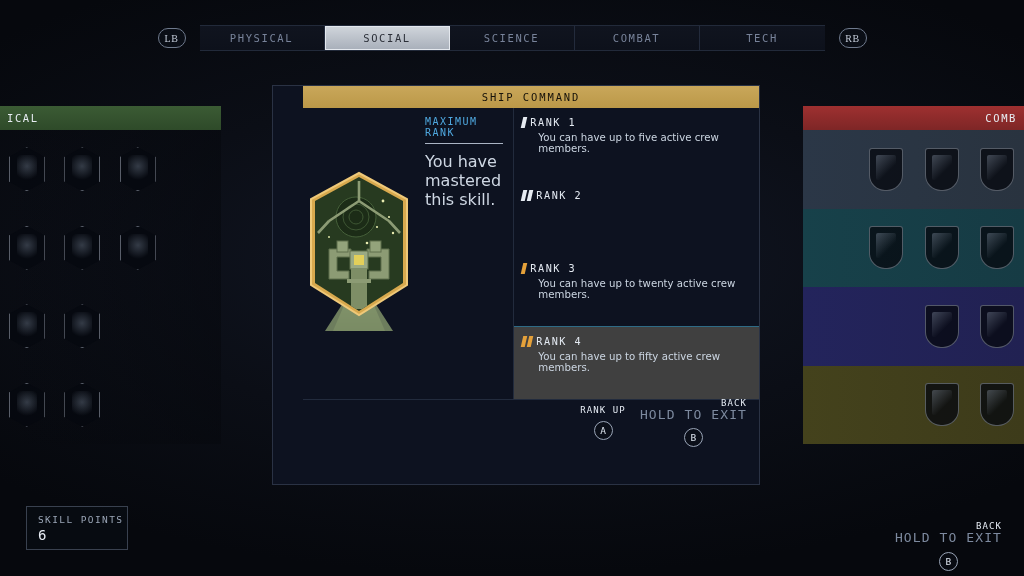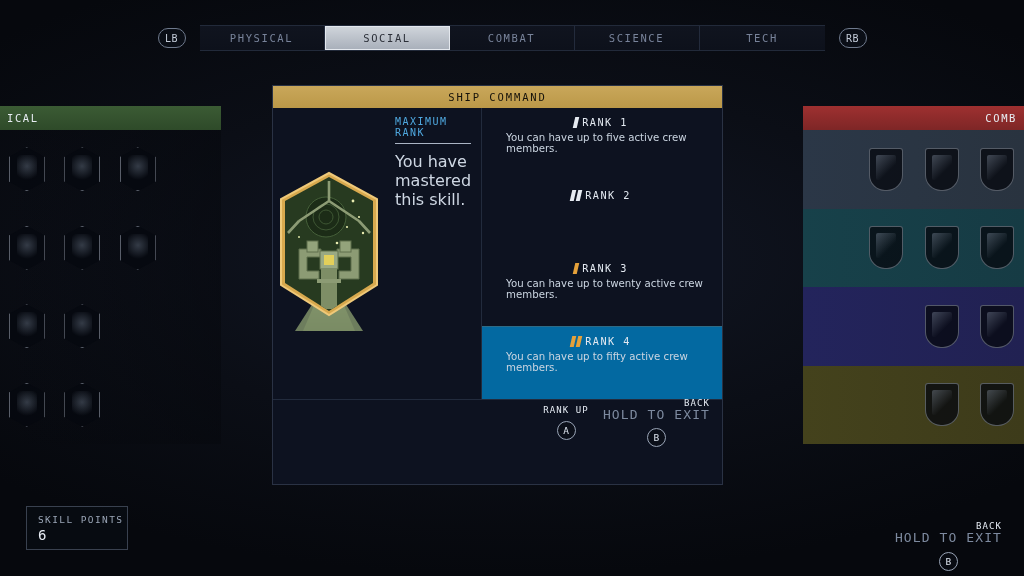--- a/index.html
+++ b/index.html
@@ -19,20 +19,21 @@
   
   .tabbar{
     position:absolute; left:0; top:22px; width:1024px; height:32px;
     display:flex; align-items:center; justify-content:center; gap:0;
   }
   .bumper{
     width:28px; height:20px; border:1px solid #6f7a8d; border-radius:10px;
     display:flex; align-items:center; justify-content:center;
     color:#c3cbd8; font-size:10px; letter-spacing:.5px;
     background:rgba(12,16,26,.7);
+    font-family:Liberation Serif, serif;
   }
   .tabs{
     display:flex; align-items:stretch; height:26px; margin:0 14px;
     border-top:1px solid #222a3a; border-bottom:1px solid #222a3a;
   }
   .tab{
     width:125px; display:flex; align-items:center; justify-content:center;
     font-size:10.5px; letter-spacing:1.6px; color:#78839a;
     border-right:1px solid #232b3c;
     background:linear-gradient(#10141f,#0d111b);
@@ -80,22 +81,22 @@
     position:relative;
   }
   .shieldicon::after{
     content:""; position:absolute; inset:6px 6px 10px 6px;
     opacity:.33; border-radius:2px;
     background:linear-gradient(135deg,#a9b7cc 0%, rgba(60,72,92,0) 65%);
   }
 
   
   .detail{
-    position:absolute; left:272px; top:85px; width:451px; height:400px;
-    border:1px solid #2a3244; background:#0d1220;
+    position:absolute; left:272px; top:85px; width:488px; height:400px;
+    border:1px solid #2a3244; background:#0d1220;padding-left:30px;
   }
   .dt-title{
     height:22px; background:linear-gradient(#c9a75a,#bb9848);
     display:flex; align-items:center; justify-content:center;
     font-size:10.5px; letter-spacing:1.9px; color:#16120a;
   }
   .dt-desc{
     padding:9px 10px 11px 10px; font-size:10.4px; line-height:1.38;
     color:#ced7e3; font-family:"DejaVu Sans", sans-serif;
     border-bottom:1px solid #222b3d;
@@ -104,22 +105,22 @@
 
   .dt-left{ width:222px; border-right:1px solid #222b3d; display:flex; flex-direction:row; }
   .art-wrap{ flex:1; display:flex; align-items:center; justify-content:center; }
   .maxrank{ padding:8px 10px 14px 10px; }
   .maxrank-title{ font-size:10px; letter-spacing:1.5px; color:#4fa8df; }
   .maxrank-rule{ height:1px; background:#aab4c4; margin:5px 0 8px 0; }
   .maxrank-text{ font-size:16px; color:#ced7e3; font-family:"DejaVu Sans", sans-serif; }
 
   .dt-right{ width:257px; display:flex; flex-direction:column; }
   .rankrow{ height:73.5px; padding:9px 10px 0 8px; }
-  .rankrow.current{ background:#0369a1; border-top:1px solid #2e6b86; }
-  .rank-head{ display:flex; align-items:center; gap:4px;justify-content:center; }
+  .rankrow.current{ background:#404040; border-top:1px solid #2e6b86; }
+  .rank-head{ display:flex; align-items:center; gap:4px; }
   .pips{ display:flex; gap:2px; }
   .pip{ width:4px; height:11px; background:#e6ebf2; transform:skewX(-13deg); }
   .pip.gold{ background:#e5a13a; }
   .rank-label{ font-size:10.2px; letter-spacing:1.5px; color:#e3e9f1; }
   .rank-desc{ margin:4px 0 0 16px; font-size:10.2px; color:#cbd5e1;
               font-family:"DejaVu Sans", sans-serif; }
 
   .dt-foot{
     height:46px; border-top:1px solid #222b3d;
     display:flex; align-items:center; justify-content:flex-end; gap:14px;
@@ -151,22 +152,22 @@
 <body>
 
 <div id="root">
   <div class="bg-sheen"></div>
 
   <div class="tabbar">
     <div class="bumper">LB</div>
     <div class="tabs">
       <div class="tab">PHYSICAL</div>
       <div class="tab active">SOCIAL</div>
+      <div class="tab">SCIENCE</div>
       <div class="tab">COMBAT</div>
-      <div class="tab">SCIENCE</div>
       <div class="tab">TECH</div>
     </div>
     <div class="bumper">RB</div>
   </div>
 
   <div class="sidepanel right">
     <div class="sp-head">COMB</div>
     <div class="sp-rows">
       <div class="sp-row t1">
         <div class="sp-cells">

